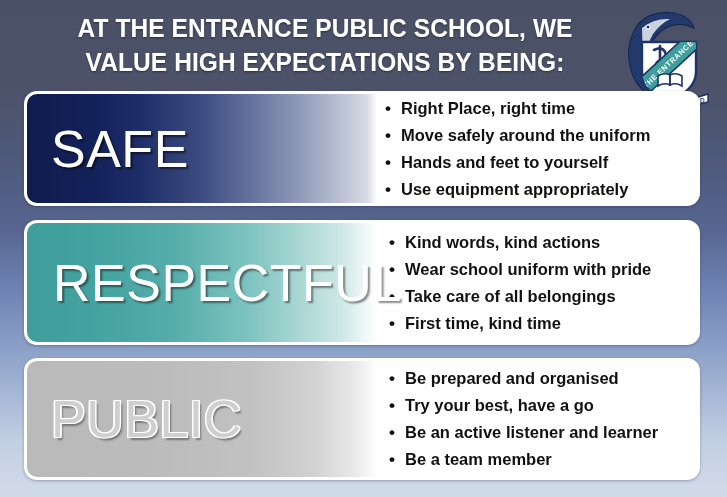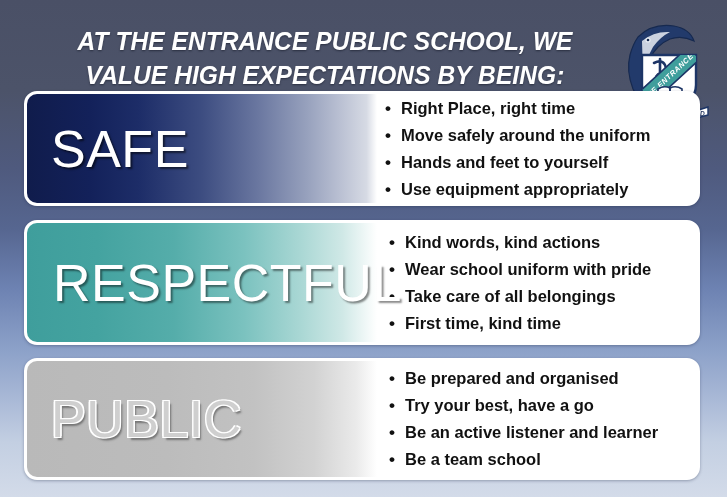--- a/index.html
+++ b/index.html
@@ -26,24 +26,23 @@
 
   .poster {
     position: absolute;
     inset: 0;
   }
 
   
   .header {
     position: absolute;
     left: 0;
-    top: 17px;
+    top: 4px;
     width: 727px;
     height: 88px;
-    font-style: italic;
   }
   .title-block {
     position: absolute;
     left: 40px;
     top: 7px;
     width: 570px;
     text-align: center;
   }
   .title-line {
     display: block;
@@ -292,19 +291,19 @@
         <div class="bullet">
           <span class="bullet-dot">•</span>
           <span class="bullet-text">Try your best, have a go</span>
         </div>
         <div class="bullet">
           <span class="bullet-dot">•</span>
           <span class="bullet-text">Be an active listener and learner</span>
         </div>
         <div class="bullet">
           <span class="bullet-dot">•</span>
-          <span class="bullet-text">Be a team school</span>
+          <span class="bullet-text">Be a team member</span>
         </div>
       </div>
     </div>
   </div>
 
 </div>
 
 </body></html>

